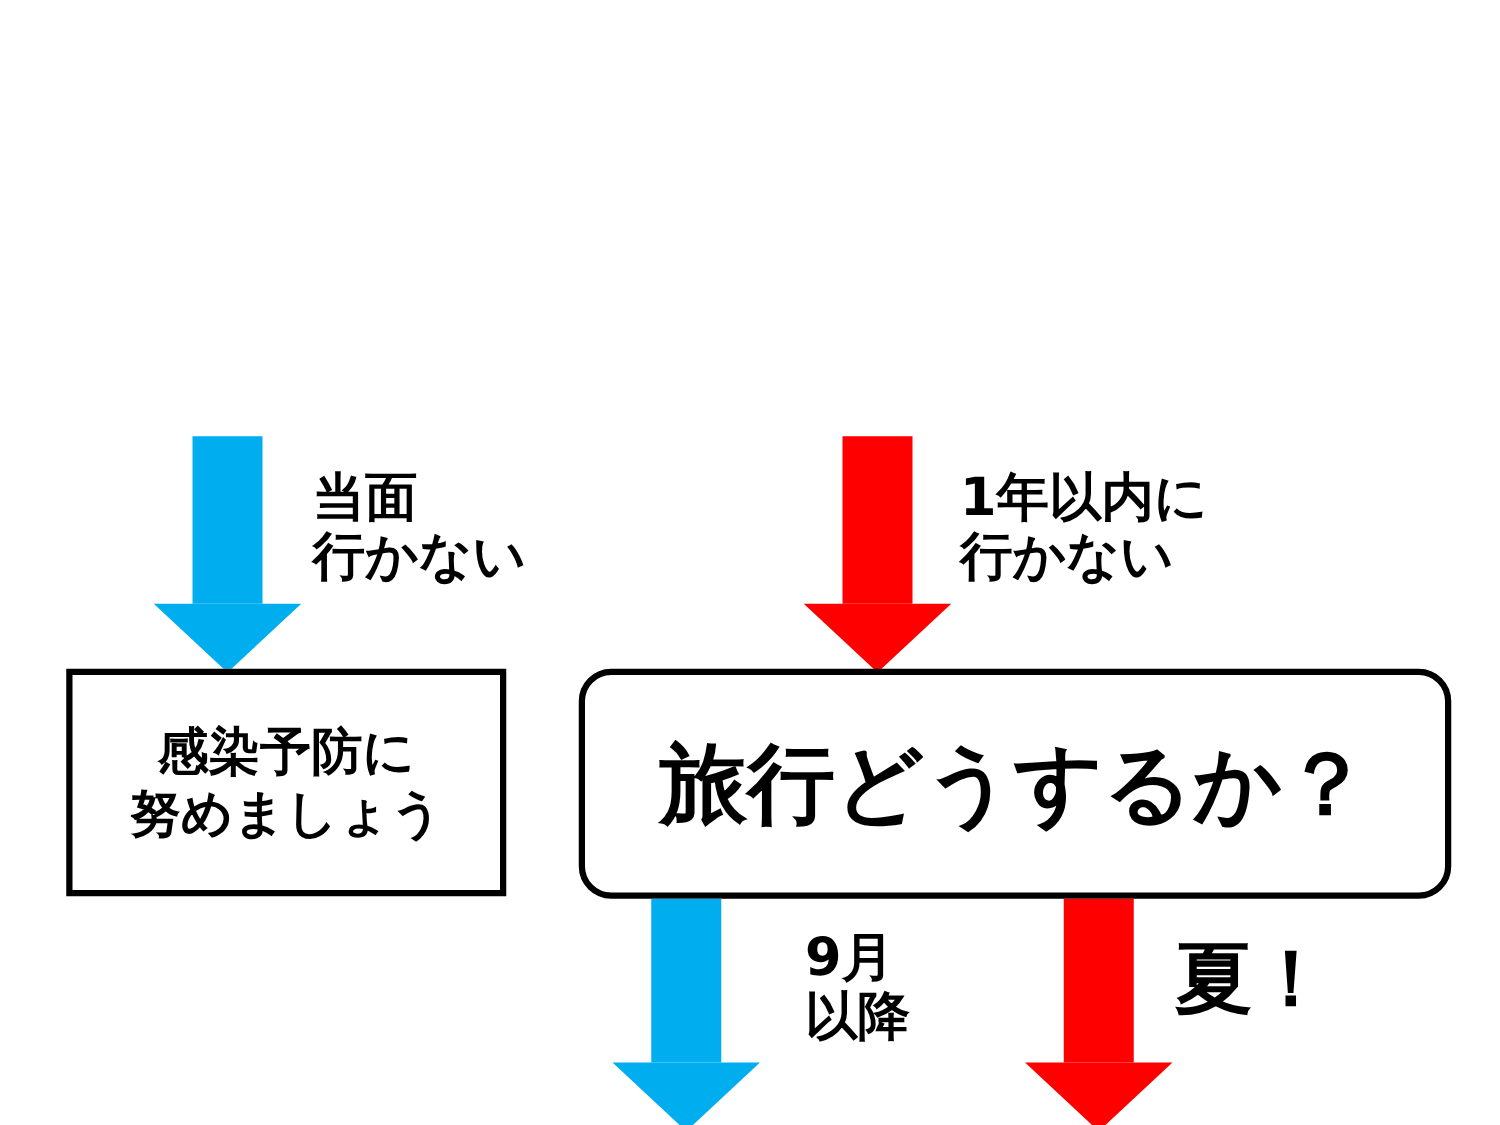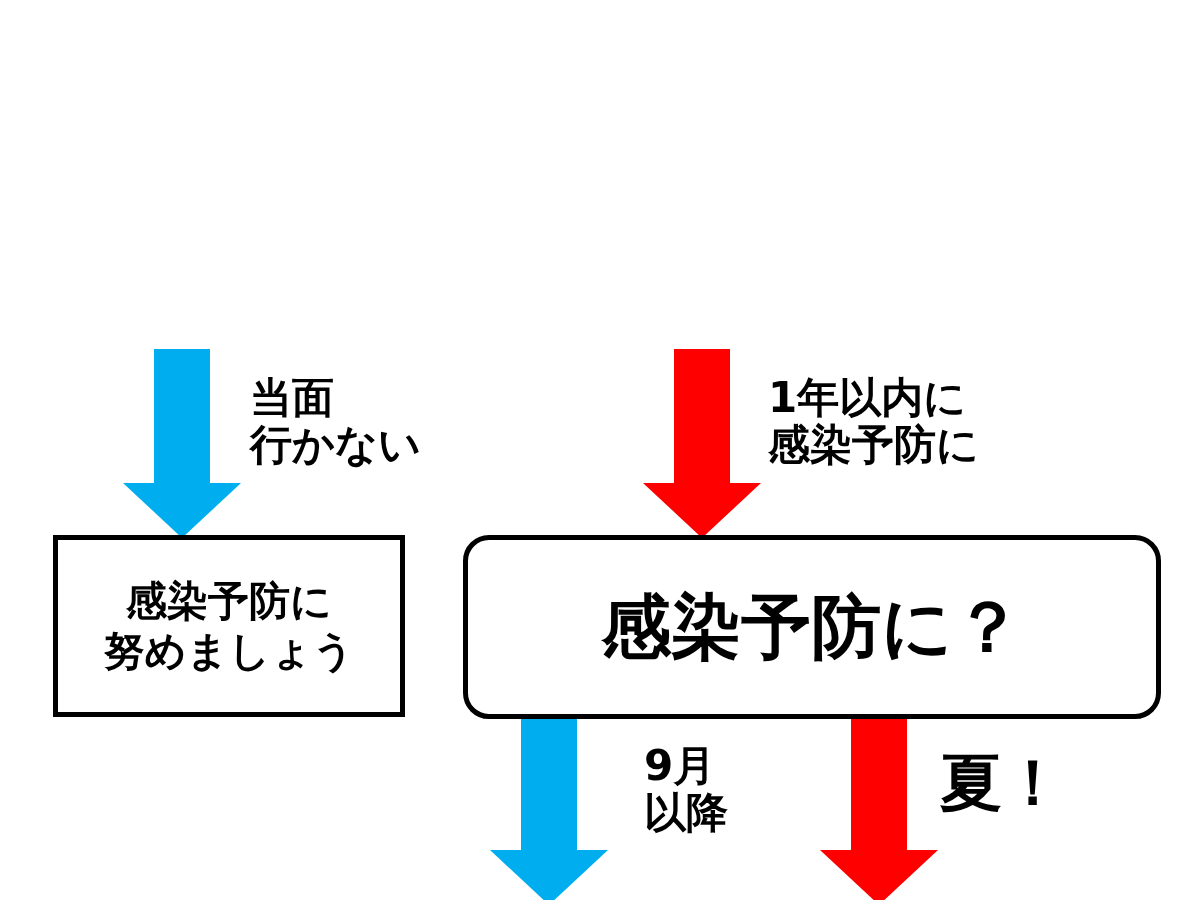--- a/index.html
+++ b/index.html
@@ -150,29 +150,29 @@
     <span class="head"></span>
   </div>
   <div class="edge-label" id="label-no-travel">当面
 行かない</div>
 
   <div class="arrow" id="arrow-within-year">
     <span class="shaft"></span>
     <span class="head"></span>
   </div>
   <div class="edge-label" id="label-within-year">1年以内に
-感染予防に</div>
+行かない</div>
 
   <div class="box square" id="box-prevent">
     <span class="box-text">感染予防に
 努めましょう</span>
   </div>
 
   <div class="box rounded" id="box-when">
-    <span class="box-text">感染予防に？</span>
+    <span class="box-text">旅行どうするか？</span>
   </div>
 
   <div class="arrow" id="arrow-september">
     <span class="shaft"></span>
     <span class="head"></span>
   </div>
   <div class="edge-label" id="label-september">9月
 以降</div>
 
   <div class="arrow" id="arrow-summer">

